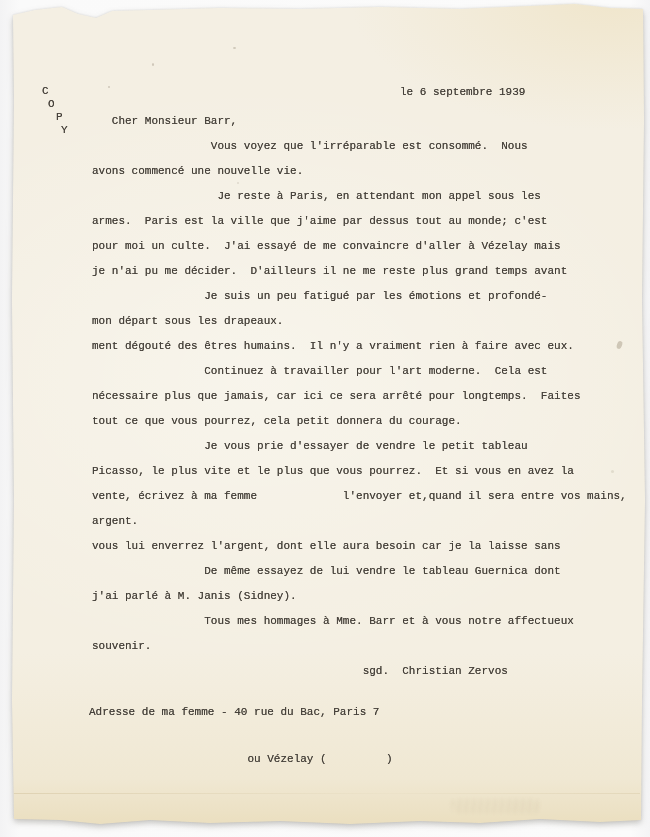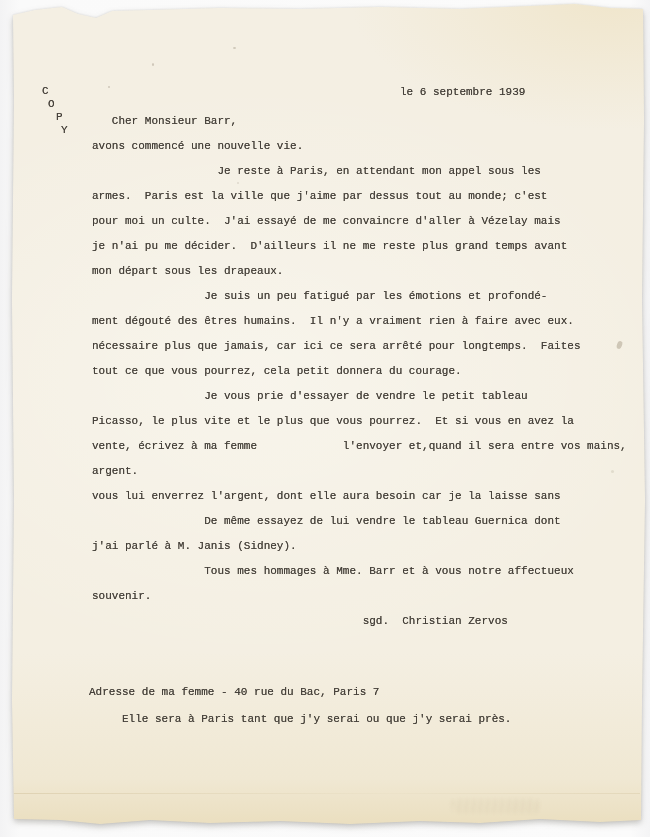--- a/index.html
+++ b/index.html
@@ -69,20 +69,21 @@
   }
   .ps-block {
     position: absolute;
     left: 89px;
     top: 679px;
   }
   .ps-block .line {
     white-space: pre;
     height: 26.5px;
     line-height: 26.5px;
+    margin-top: 20px;
   }
   .speck {
     position: absolute;
     border-radius: 50%;
     background: rgba(122,110,88,0.30);
   }
   .mark-squiggle {
     position: absolute;
     width: 5px;
     height: 8px;
@@ -124,45 +125,47 @@
         <span class="ink copy-letter" style="left:42px; top:86px;">C</span>
         <span class="ink copy-letter" style="left:48px; top:99px;">O</span>
         <span class="ink copy-letter" style="left:56px; top:112px;">P</span>
         <span class="ink copy-letter" style="left:61px; top:125px;">Y</span>
       </div>
 
       <div class="ink date-line">le 6 septembre 1939</div>
 
       <div class="body-block">
         <div class="ink line">   Cher Monsieur Barr,</div>
+        <div class="ink line">                  Vous voyez que l'irréparable est consommé.  Nous</div>
         <div class="ink line">avons commencé une nouvelle vie.</div>
         <div class="ink line">                   Je reste à Paris, en attendant mon appel sous les</div>
         <div class="ink line">armes.  Paris est la ville que j'aime par dessus tout au monde; c'est</div>
         <div class="ink line">pour moi un culte.  J'ai essayé de me convaincre d'aller à Vézelay mais</div>
         <div class="ink line">je n'ai pu me décider.  D'ailleurs il ne me reste plus grand temps avant</div>
+        <div class="ink line">                 Je suis un peu fatigué par les émotions et profondé-</div>
         <div class="ink line">mon départ sous les drapeaux.</div>
-        <div class="ink line">                 Je suis un peu fatigué par les émotions et profondé-</div>
         <div class="ink line">ment dégouté des êtres humains.  Il n'y a vraiment rien à faire avec eux.</div>
+        <div class="ink line">                 Continuez à travailler pour l'art moderne.  Cela est</div>
         <div class="ink line">nécessaire plus que jamais, car ici ce sera arrêté pour longtemps.  Faites</div>
         <div class="ink line">tout ce que vous pourrez, cela petit donnera du courage.</div>
         <div class="ink line">                 Je vous prie d'essayer de vendre le petit tableau</div>
         <div class="ink line">Picasso, le plus vite et le plus que vous pourrez.  Et si vous en avez la</div>
         <div class="ink line">vente, écrivez à ma femme             l'envoyer et,quand il sera entre vos mains,</div>
         <div class="ink line">argent.</div>
         <div class="ink line">vous lui enverrez l'argent, dont elle aura besoin car je la laisse sans</div>
         <div class="ink line">                 De même essayez de lui vendre le tableau Guernica dont</div>
         <div class="ink line">j'ai parlé à M. Janis (Sidney).</div>
         <div class="ink line">                 Tous mes hommages à Mme. Barr et à vous notre affectueux</div>
         <div class="ink line">souvenir.</div>
         <div class="ink line">                                         sgd.  Christian Zervos</div>
       </div>
 
       <div class="ps-block">
         <div class="ink line">Adresse de ma femme - 40 rue du Bac, Paris 7</div>
-        <div class="ink line">     Elle sera à Paris tant que j'y serai ou que j'y serai près.</div>
+        <div class="ink line">                        ou Vézelay (         )</div>
       </div>
 
       <div class="speck" style="left:108px; top:86px;  width:2px; height:2px;"></div>
       <div class="speck" style="left:152px; top:63px;  width:2px; height:3px;"></div>
       <div class="speck" style="left:233px; top:47px;  width:3px; height:2px;"></div>
       <div class="speck" style="left:237px; top:182px; width:2px; height:2px; opacity:.6;"></div>
       <div class="speck" style="left:611px; top:470px; width:3px; height:3px; opacity:.5;"></div>
       <div class="mark-squiggle" style="left:617px; top:341px;"></div>
       <div class="crease"></div>
       <div class="pencil-smudge"></div>

